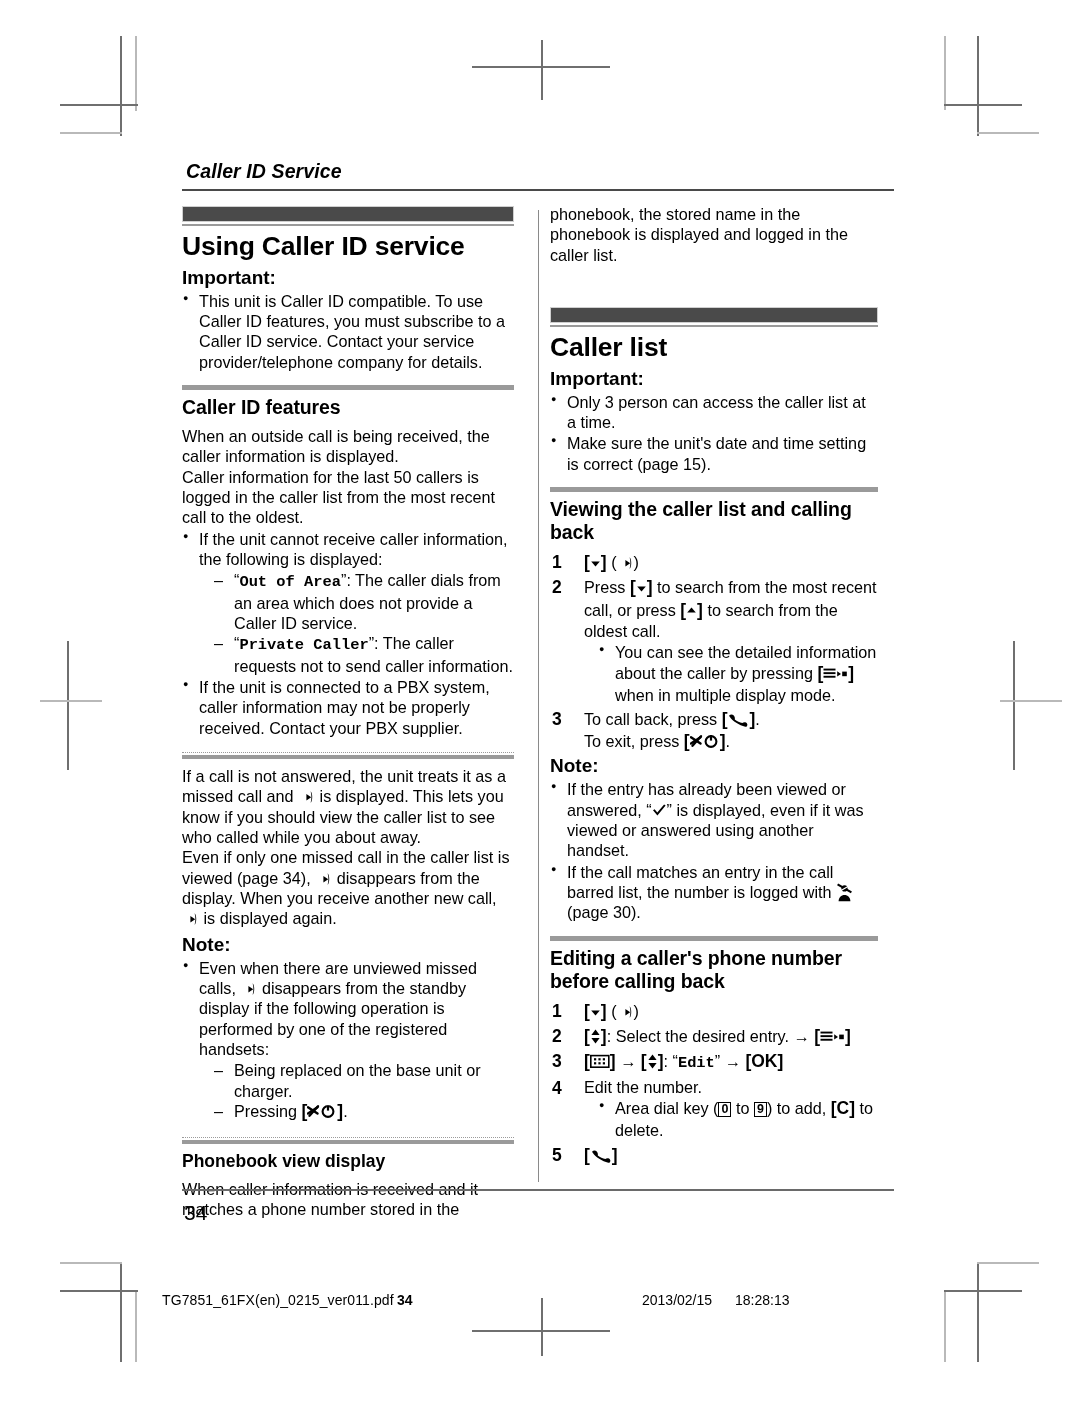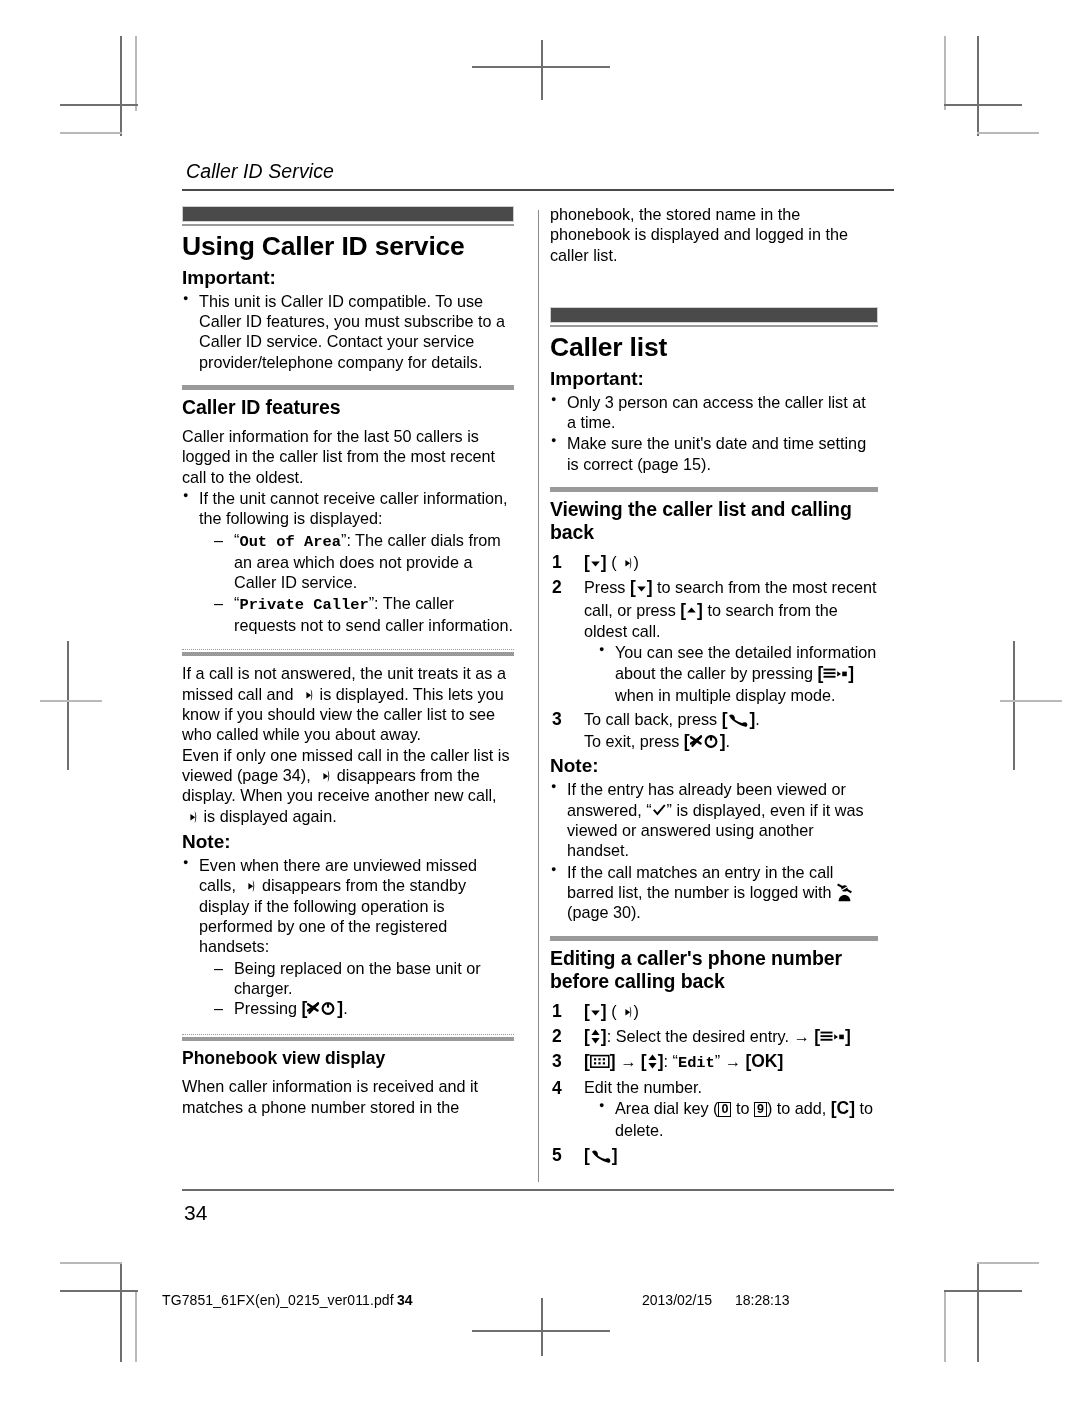--- a/index.html
+++ b/index.html
@@ -20,21 +20,21 @@
 
   
   #page-frame{
     position:absolute;
     left:182px; top:160px;
     width:712px; height:1075px;
   }
 
   
   .running-head{
-    font-style:italic; font-weight:normal;
+    font-style:italic; font-weight:bold;
     font-size:19.5px; letter-spacing:.1px;
     padding-left:4px;
     margin:0 0 6px 0;
   }
   .head-rule{ height:2px; background:#4a4a4a; width:100%; }
 
   
   .cols{
     position:absolute; top:42px; left:0;
     width:712px; height:1000px;
@@ -200,30 +200,32 @@
       <div class="chapbar-under"></div>
       <h1 class="chapter">Using Caller ID service</h1>
 
       <div class="label-bold">Important:</div>
       <ul class="bul">
         <li>This unit is Caller ID compatible. To use Caller ID features, you must subscribe to a Caller ID service. Contact your service provider/telephone company for details.</li>
       </ul>
 
       <div class="sec-rule"></div>
       <h2 class="section">Caller ID features</h2>
+      <p class="body">When an outside call is being received, the caller information is displayed.</p>
       <p class="body">Caller information for the last 50 callers is logged in the caller list from the most recent call to the oldest.</p>
 
       <ul class="bul">
         <li>
           <span>If the unit cannot receive caller information, the following is displayed:</span>
           <ul class="dash">
             <li>“<span class="mono">Out of Area</span>”<span>: The caller dials from an area which does not provide a Caller ID service.</span></li>
             <li>“<span class="mono">Private Caller</span>”<span>: The caller requests not to send caller information.</span></li>
           </ul>
         </li>
+        <li>If the unit is connected to a PBX system, caller information may not be properly received. Contact your PBX supplier.</li>
       </ul>
 
       <div class="sub-rule-dot"></div>
       <div class="sub-rule"></div>
 
       <p class="body"><span>If a call is not answered, the unit treats it as a missed call and </span><span class="gly miss"><svg viewBox="0 0 17 14">
               <path d="M0 7.2h8.4V4l4.8 3.2-4.8 3.2V7.2H0z" fill="#000"></path>
               <path d="M12.6 1.2c2.2 1.6 2.2 10 0 11.6 1.1-3.6 1.1-8 0-11.6z" fill="#000"></path>
             </svg></span><span> is displayed. This lets you know if you should view the caller list to see who called while you about away.</span></p>
 

